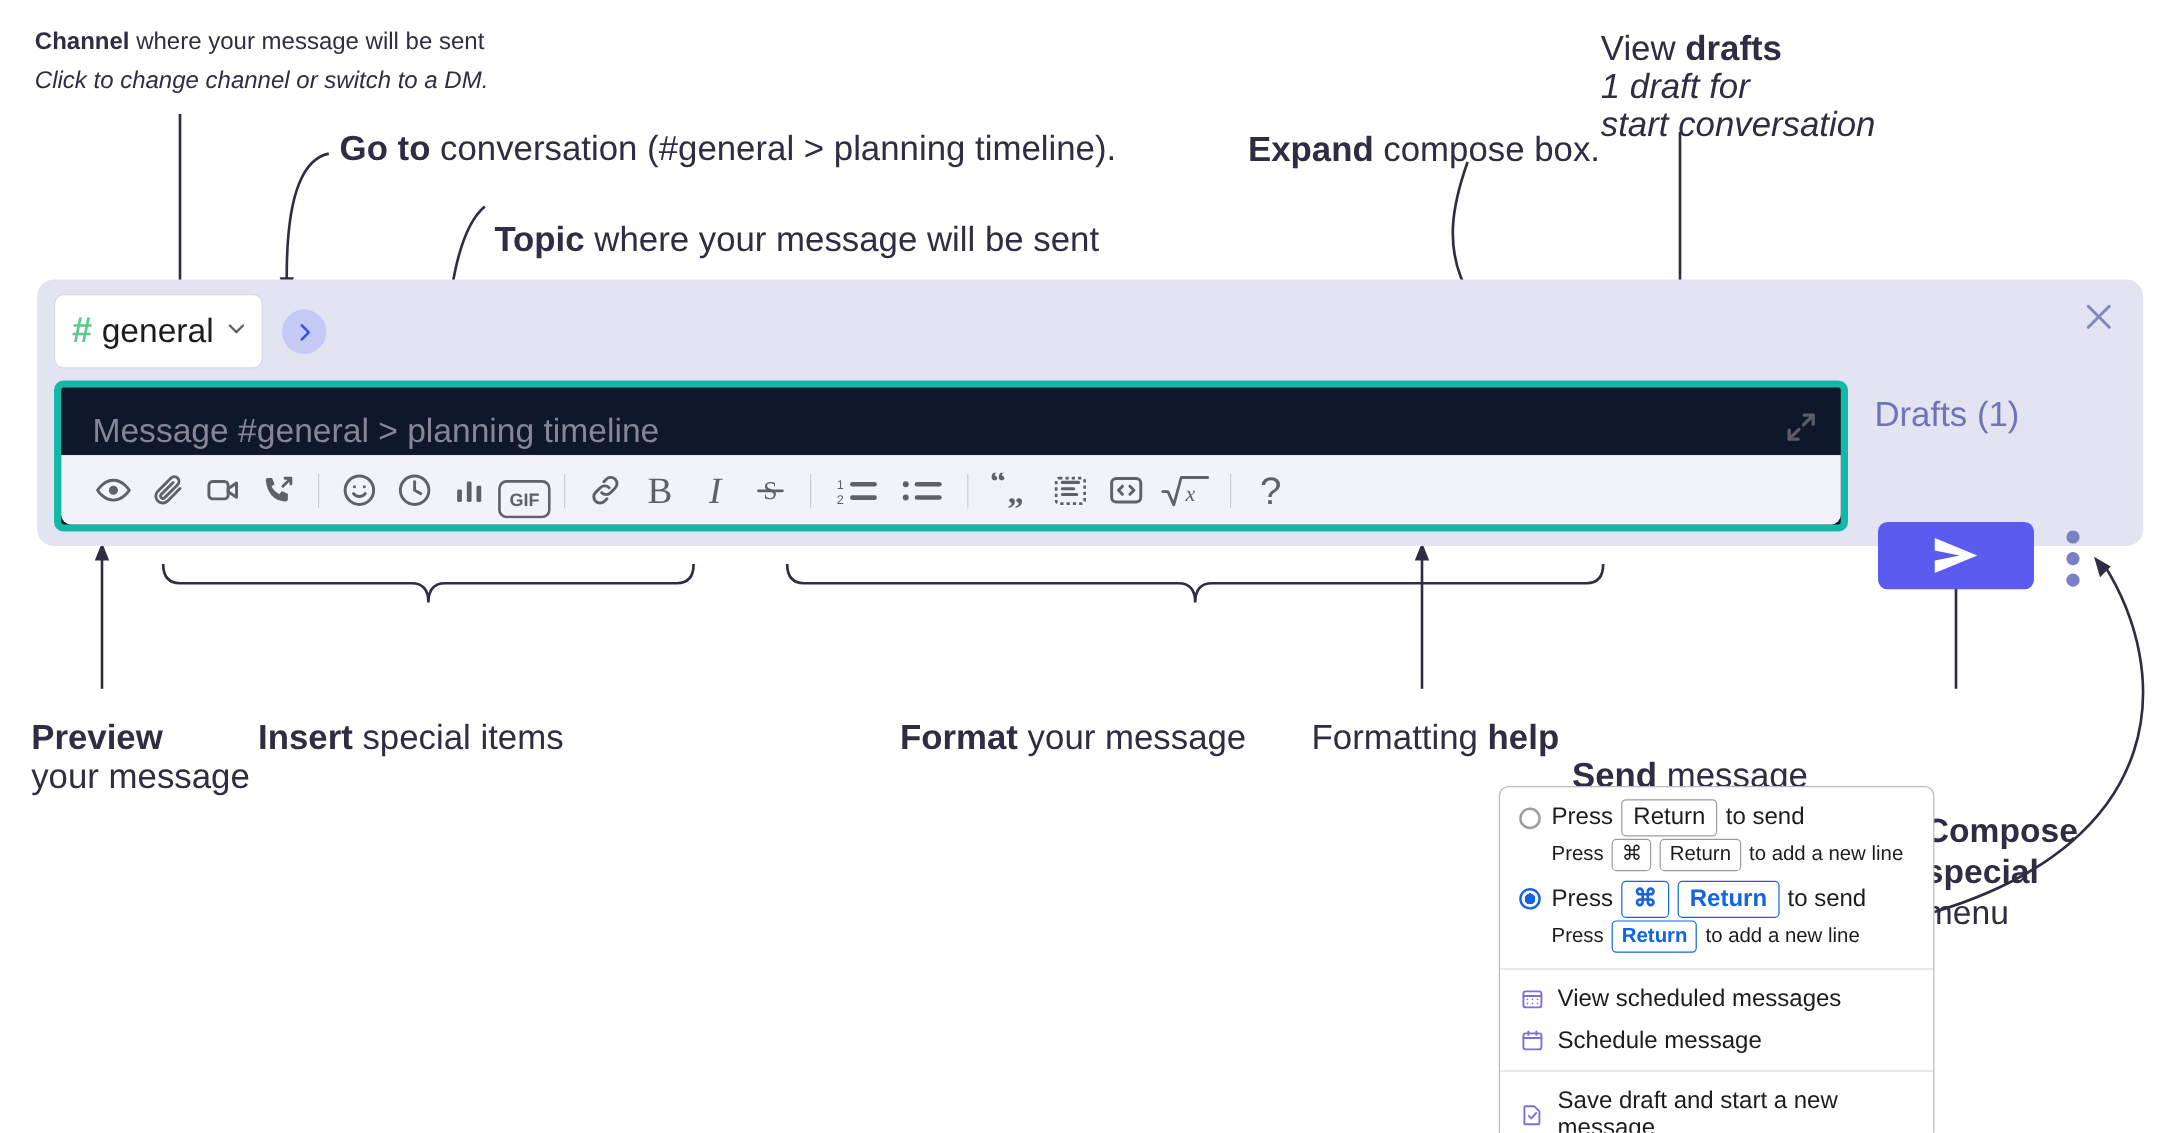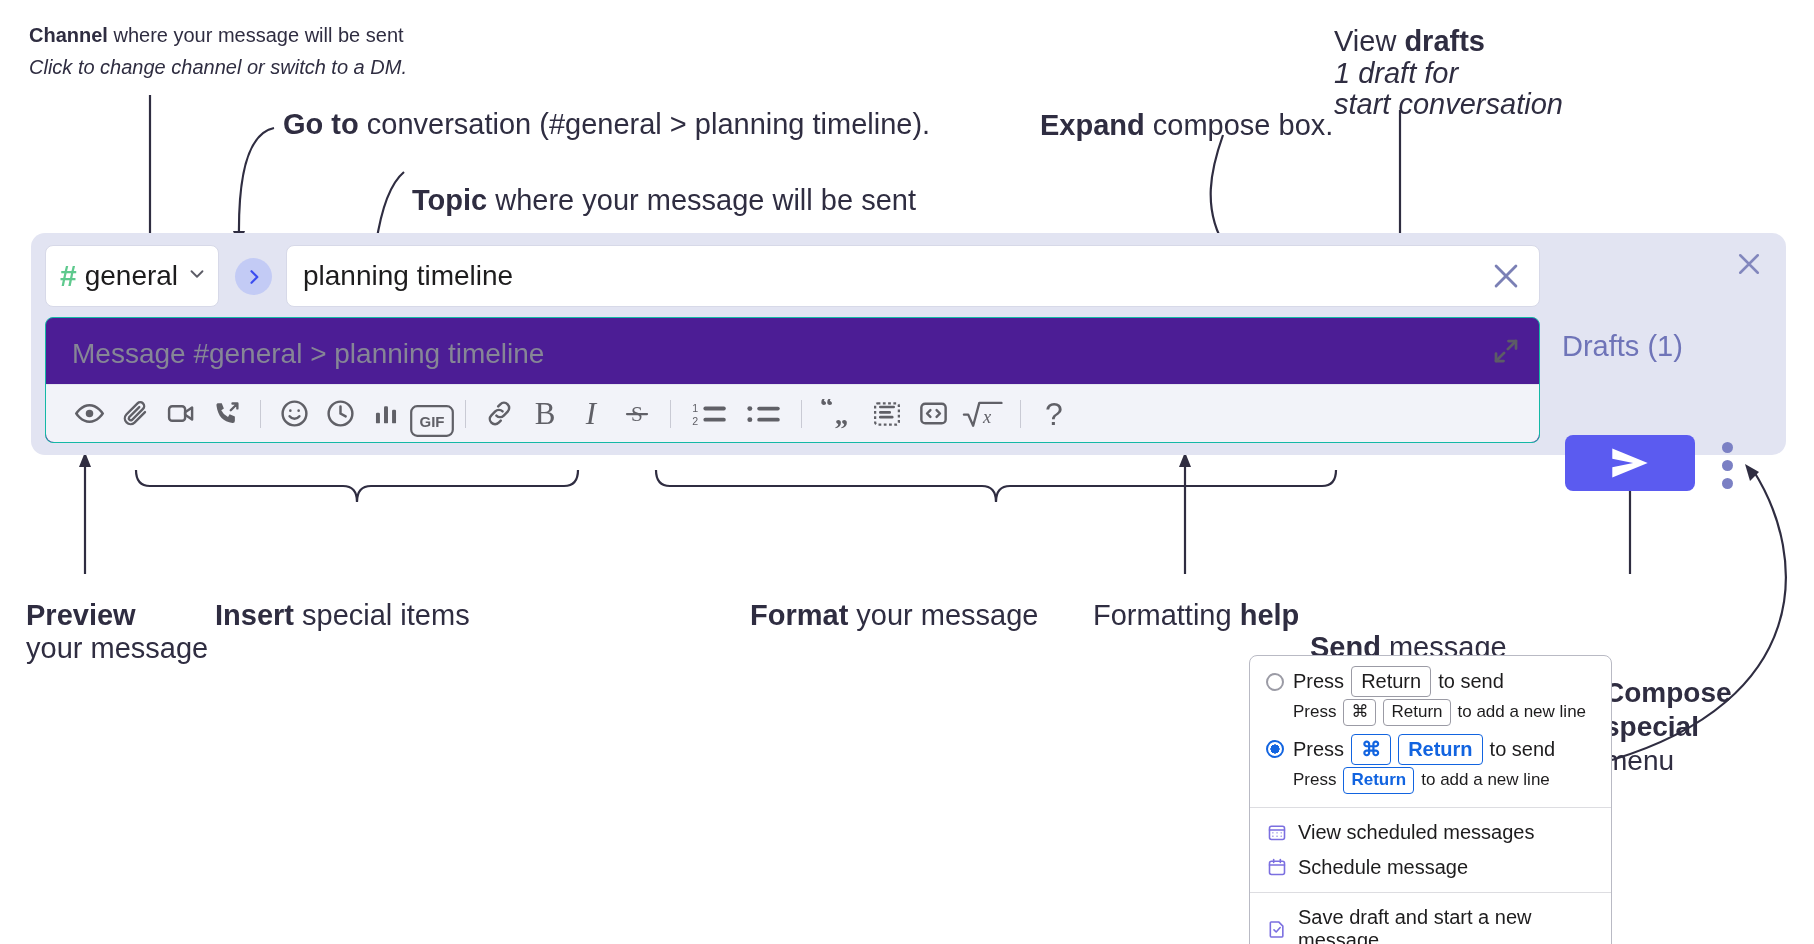--- a/index.html
+++ b/index.html
@@ -48,21 +48,21 @@
   #topic-field{
     position:absolute;left:241px;top:0;right:0;height:62px;
     background:#ffffff;border:1px solid #d7d9e8;border-radius:8px;
     display:flex;align-items:center;padding:0 16px;box-sizing:border-box;
   }
   #topic-value{font-size:28px;color:#1d1c1d;}
   #topic-clear{margin-left:auto;color:#7b80b5;display:flex;align-items:center;}
 
   #message-area{
     position:absolute;left:0;top:72px;width:100%;height:126px;
-    background:#4c1d95;border:1px solid #14b8a6;border-radius:8px;box-sizing:border-box;
+    background:#0f172a;border:6px solid #14b8a6;border-radius:8px;box-sizing:border-box;
   }
   #message-placeholder{
     position:absolute;left:26px;top:20px;font-size:28px;color:#868696;
   }
   #expand-btn{position:absolute;right:18px;top:18px;color:#5c5c66;}
 
   
   #toolbar{
     position:absolute;left:0;bottom:0;width:100%;height:58px;
     background:#f2f3f9;border-top:1px solid #e4e5ef;
@@ -204,28 +204,20 @@
             </svg>
         </span>
       </div>
 
       <div id="goto-btn">
         <svg width="20" height="20" viewBox="0 0 24 24" fill="none" stroke="#3b4df0" stroke-width="2.6" stroke-linecap="round" stroke-linejoin="round">
             <polyline points="9 5 16 12 9 19"></polyline>
           </svg>
       </div>
 
-      <div id="topic-field">
-        <span id="topic-value">planning timeline</span>
-        <span id="topic-clear">
-          <svg width="34" height="34" viewBox="0 0 24 24" fill="none" stroke="currentColor" stroke-width="2" stroke-linecap="round">
-              <path d="M5 5 L19 19 M19 5 L5 19"></path>
-            </svg>
-        </span>
-      </div>
     </div>
 
     <div id="message-area">
       <div id="message-placeholder">Message #general &gt; planning timeline</div>
 
       <div id="expand-btn">
         <svg width="30" height="30" viewBox="0 0 24 24" fill="none" stroke="currentColor" stroke-width="2.2" stroke-linecap="round" stroke-linejoin="round">
           <polyline points="14 4 20 4 20 10"></polyline>
             <line x1="20" y1="4" x2="13.5" y2="10.5"></line>
           <polyline points="10 20 4 20 4 14"></polyline>

